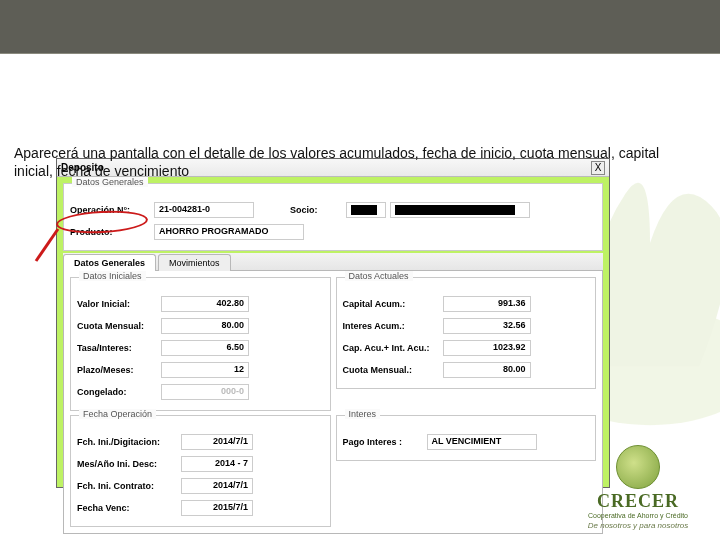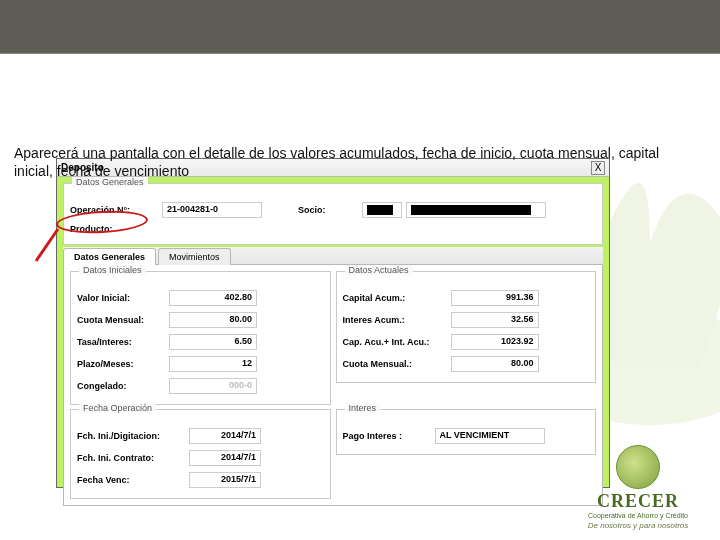--- a/index.html
+++ b/index.html
@@ -39,21 +39,20 @@
   }
   .gbox .legend {
     position: absolute; top: -7px; left: 8px; background: #fafafa; padding: 0 4px; font-size: 9px; color: #555;
   }
   .frow { display: flex; align-items: center; margin-bottom: 6px; }
   .lbl { font-weight: bold; font-size: 9px; width: 84px; }
   .val {
     border: 1px solid #ccc; background: #fff; height: 16px; padding: 1px 4px;
     min-width: 88px; text-align: right; font-size: 9px; display: inline-block;
     font-weight: bold;
-    margin-left: 8px;
   }
   .val.l { text-align: left; }
   .val.wide { min-width: 150px; }
   .val.gray { color: #bbb; }
   .tabstrip {
     margin: 2px 6px 0 6px; display: flex; gap: 0; border-bottom: 1px solid #b8b8b8;
     background: linear-gradient(#f3f3f3,#e6e6e6);
   }
   .tab {
     padding: 3px 10px; font-size: 9px; border: 1px solid #b8b8b8; border-bottom: none;
@@ -116,20 +115,21 @@
     <span class="legend">Datos Generales</span>
     <div class="frow">
       <span class="lbl">Operación N°:</span>
       <span class="val l" style="min-width:100px">21-004281-0</span>
       <span class="lbl" style="width:56px;margin-left:36px">Socio:</span>
       <span class="val l" style="min-width:40px"><span class="redacted" style="width:26px"></span></span>
       <span class="val l" style="min-width:140px;margin-left:4px"><span class="redacted" style="width:120px"></span></span>
     </div>
     <div class="frow">
       <span class="lbl">Producto:</span>
+      <span class="val l wide">AHORRO PROGRAMADO</span>
     </div>
   </div>
 
   <div class="tabstrip">
     <div class="tab active">Datos Generales</div>
     <div class="tab">Movimientos</div>
   </div>
 
   <div class="panel">
     <div class="twocol">
@@ -181,20 +181,24 @@
       </div>
     </div>
 
     <div class="twocol">
       <div class="col">
         <div class="gbox">
           <span class="legend">Fecha Operación</span>
           <div class="frow">
               <span class="lbl" style="width:104px">Fch. Ini./Digitacion:</span>
               <span class="val" style="min-width:72px">2014/7/1</span>
+            </div>
+          <div class="frow">
+              <span class="lbl" style="width:104px">Mes/Año Ini. Desc:</span>
+              <span class="val" style="min-width:72px">2014 - 7</span>
             </div>
           <div class="frow">
               <span class="lbl" style="width:104px">Fch. Ini. Contrato:</span>
               <span class="val" style="min-width:72px">2014/7/1</span>
             </div>
           <div class="frow">
               <span class="lbl" style="width:104px">Fecha Venc:</span>
               <span class="val" style="min-width:72px">2015/7/1</span>
             </div>
         </div>

